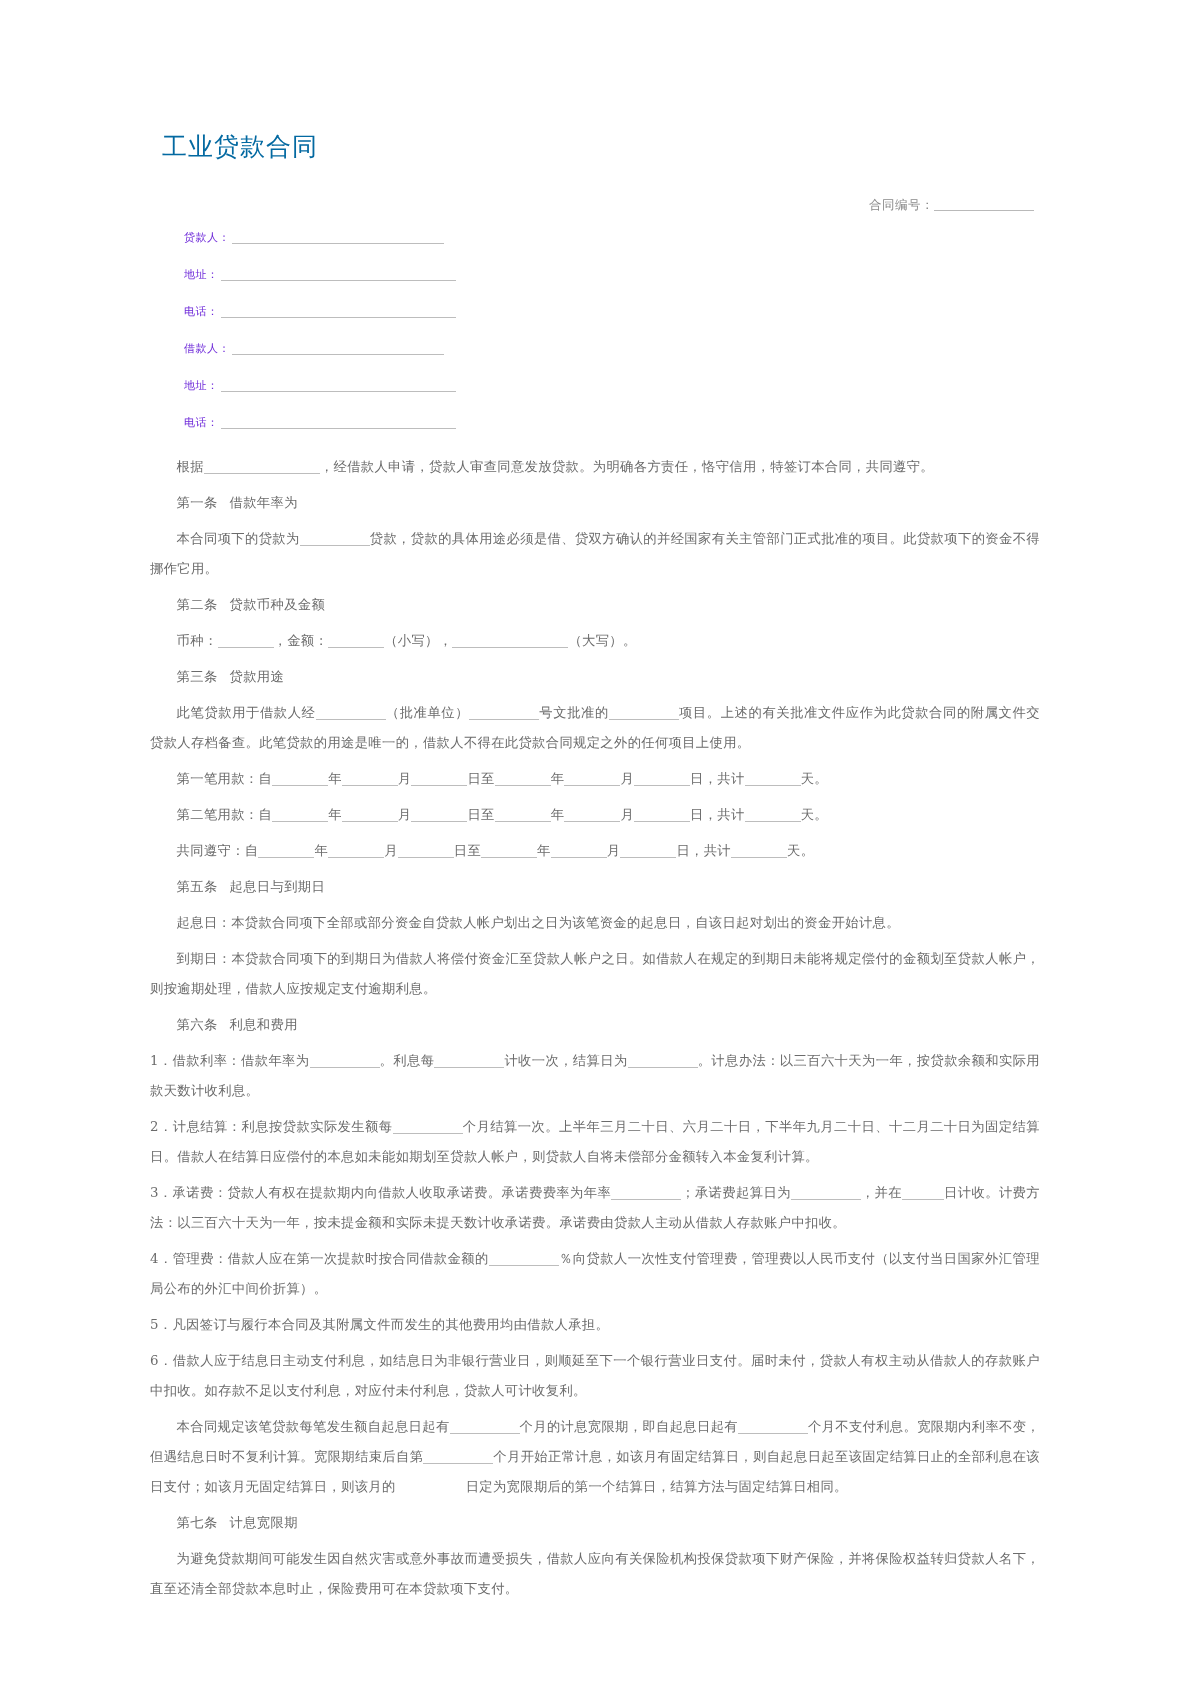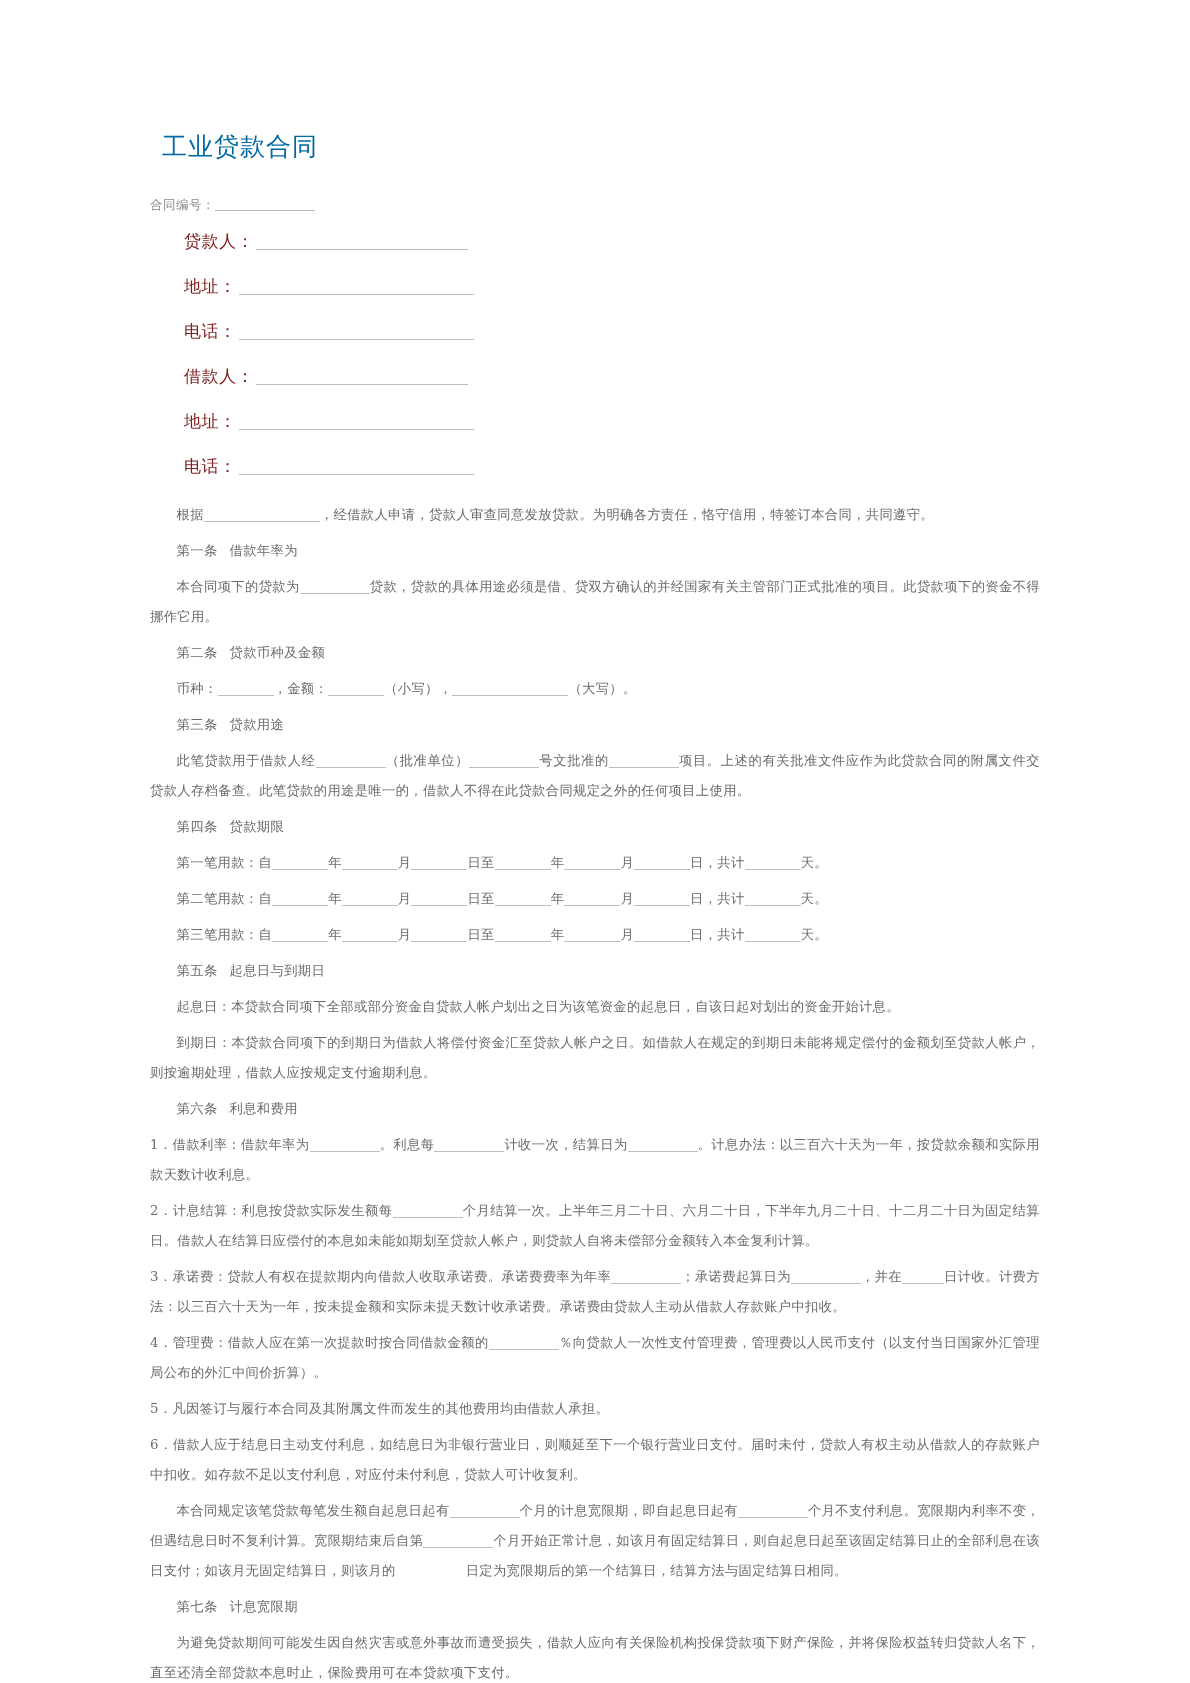--- a/index.html
+++ b/index.html
@@ -24,42 +24,42 @@
   }
   .doc-title {
     font-family: "DejaVu Sans", "Liberation Sans", sans-serif;
     font-size: 25px;
     color: #0369a1;
     font-weight: normal;
     margin: 0 0 34px 12px;
     letter-spacing: 1px;
   }
   .contract-no {
-    text-align: left;
+    text-align: right;
     font-size: 12.5px;
     color: #8a8a8a;
     margin: 0 6px 16px 0;
     letter-spacing: .5px;
   }
   .contract-no .fill {
     display: inline-block;
     width: 100px;
     border-bottom: 1px solid #b9b9b9;
     vertical-align: -2px;
   }
 
   
   .party-list {
     margin: 0 0 16px 0;
     padding: 0;
     list-style: none;
   }
   .party-row {
-    font-size: 17px;
-    color: #7f1d1d;
+    font-size: 11px;
+    color: #6d28d9;
     margin: 0 0 22px 34px;
     letter-spacing: .5px;
     white-space: nowrap;
   }
   .party-row .lbl { display: inline-block; }
   .party-row .fill {
     display: inline-block;
     border-bottom: 1px solid #bdbdbd;
     vertical-align: -3px;
     margin-left: 2px;
@@ -120,27 +120,26 @@
 
   <p class="para clause-head"><span>第一条</span><span class="gap"></span><span>借款年率为</span></p>
   <p class="para indent"><span>本合同项下的贷款为</span><span class="u u-md"></span><span>贷款，贷款的具体用途必须是借、贷双方确认的并经国家有关主管部门正式批准的项目。此贷款项下的资金不得挪作它用。</span></p>
 
   <p class="para clause-head"><span>第二条</span><span class="gap"></span><span>贷款币种及金额</span></p>
   <p class="para indent"><span>币种：</span><span class="u u-sm"></span><span>，金额：</span><span class="u u-sm"></span><span>（小写），</span><span class="u u-xl"></span><span>（大写）。</span></p>
 
   <p class="para clause-head"><span>第三条</span><span class="gap"></span><span>贷款用途</span></p>
   <p class="para indent"><span>此笔贷款用于借款人经</span><span class="u u-md"></span><span>（批准单位）</span><span class="u u-md"></span><span>号文批准的</span><span class="u u-md"></span><span>项目。上述的有关批准文件应作为此贷款合同的附属文件交贷款人存档备查。此笔贷款的用途是唯一的，借款人不得在此贷款合同规定之外的任何项目上使用。</span></p>
 
-  <p class="para clause-head"><span>第四条</span><span class="gap"></span><span>贷款期限</span></p>
 
   <p class="para indent"><span>第一笔用款：自</span><span class="u u-sm"></span><span>年</span><span class="u u-sm"></span><span>月</span><span class="u u-sm"></span><span>日至</span><span class="u u-sm"></span><span>年</span><span class="u u-sm"></span><span>月</span><span class="u u-sm"></span><span>日，共计</span><span class="u u-sm"></span><span>天。</span></p>
 
   <p class="para indent"><span>第二笔用款：自</span><span class="u u-sm"></span><span>年</span><span class="u u-sm"></span><span>月</span><span class="u u-sm"></span><span>日至</span><span class="u u-sm"></span><span>年</span><span class="u u-sm"></span><span>月</span><span class="u u-sm"></span><span>日，共计</span><span class="u u-sm"></span><span>天。</span></p>
 
-  <p class="para indent"><span>第三笔用款：自</span><span class="u u-sm"></span><span>年</span><span class="u u-sm"></span><span>月</span><span class="u u-sm"></span><span>日至</span><span class="u u-sm"></span><span>年</span><span class="u u-sm"></span><span>月</span><span class="u u-sm"></span><span>日，共计</span><span class="u u-sm"></span><span>天。</span></p>
+  <p class="para indent"><span>共同遵守：自</span><span class="u u-sm"></span><span>年</span><span class="u u-sm"></span><span>月</span><span class="u u-sm"></span><span>日至</span><span class="u u-sm"></span><span>年</span><span class="u u-sm"></span><span>月</span><span class="u u-sm"></span><span>日，共计</span><span class="u u-sm"></span><span>天。</span></p>
 
   <p class="para clause-head"><span>第五条</span><span class="gap"></span><span>起息日与到期日</span></p>
   <p class="para indent">起息日：本贷款合同项下全部或部分资金自贷款人帐户划出之日为该笔资金的起息日，自该日起对划出的资金开始计息。</p>
   <p class="para indent">到期日：本贷款合同项下的到期日为借款人将偿付资金汇至贷款人帐户之日。如借款人在规定的到期日未能将规定偿付的金额划至贷款人帐户，则按逾期处理，借款人应按规定支付逾期利息。</p>
 
   <p class="para clause-head"><span>第六条</span><span class="gap"></span><span>利息和费用</span></p>
 
   <p class="para"><span>1．借款利率：借款年率为</span><span class="u u-md"></span><span>。利息每</span><span class="u u-md"></span><span>计收一次，结算日为</span><span class="u u-md"></span><span>。计息办法：以三百六十天为一年，按贷款余额和实际用款天数计收利息。</span></p>
 
   <p class="para"><span>2．计息结算：利息按贷款实际发生额每</span><span class="u u-md"></span><span>个月结算一次。上半年三月二十日、六月二十日，下半年九月二十日、十二月二十日为固定结算日。借款人在结算日应偿付的本息如未能如期划至贷款人帐户，则贷款人自将未偿部分金额转入本金复利计算。</span></p>

